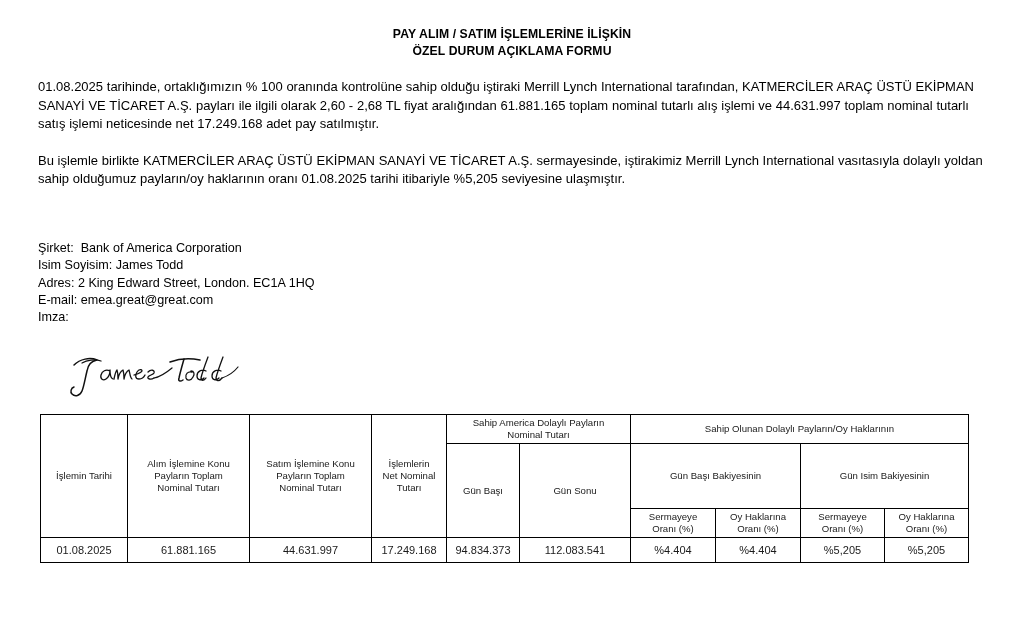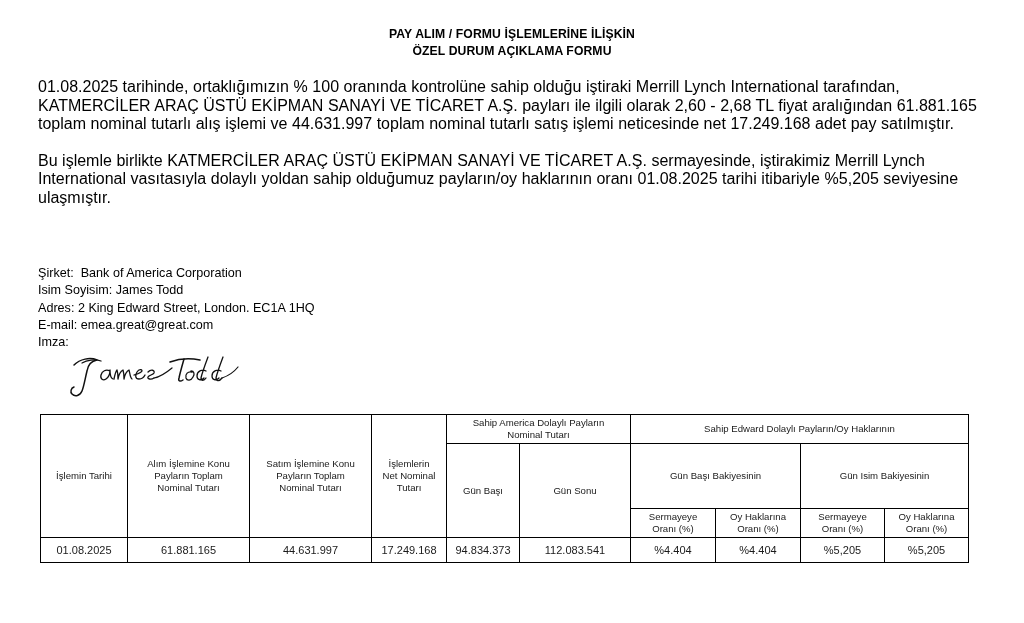--- a/index.html
+++ b/index.html
@@ -38,37 +38,36 @@
 
   
   .body-block {
     position: absolute;
     left: 38px;
     right: 38px;
     top: 78px;
   }
   p.para {
     margin: 0 0 18px 0;
-    font-size: 16px;
+    font-size: 13px;
     line-height: 18.6px;
     text-align: left;
     word-spacing: 0.1px;
   }
   p.para.tight {
     margin-bottom: 19px;
   }
 
   
   .contact-block {
     position: absolute;
     left: 38px;
     top: 240px;
     font-size: 12.6px;
     line-height: 17.3px;
-    margin-top: 25px;
   }
   .contact-line {
     white-space: pre;
   }
 
   
   .signature-wrap {
     position: absolute;
     left: 66px;
     top: 352px;
@@ -129,21 +128,21 @@
   col.c-r2      { width: 85px; }
   col.c-r3      { width: 84px; }
   col.c-r4      { width: 84px; }
 </style>
 </head>
 <body>
 
 <div class="page">
 
   <div class="doc-title">
-    <span class="line">PAY ALIM / FORMU İŞLEMLERİNE İLİŞKİN</span>
+    <span class="line">PAY ALIM / SATIM İŞLEMLERİNE İLİŞKİN</span>
     <span class="line">ÖZEL DURUM AÇIKLAMA FORMU</span>
   </div>
 
   <div class="body-block">
     <p class="para">01.08.2025 tarihinde, ortaklığımızın % 100 oranında kontrolüne sahip olduğu iştiraki Merrill Lynch International tarafından, KATMERCİLER ARAÇ ÜSTÜ EKİPMAN SANAYİ VE TİCARET A.Ş. payları ile ilgili olarak 2,60 - 2,68 TL fiyat aralığından 61.881.165 toplam nominal tutarlı alış işlemi ve 44.631.997 toplam nominal tutarlı satış işlemi neticesinde net 17.249.168 adet pay satılmıştır.</p>
     <p class="para tight">Bu işlemle birlikte KATMERCİLER ARAÇ ÜSTÜ EKİPMAN SANAYİ VE TİCARET A.Ş. sermayesinde, iştirakimiz Merrill Lynch International vasıtasıyla dolaylı yoldan sahip olduğumuz payların/oy haklarının oranı 01.08.2025 tarihi itibariyle %5,205 seviyesine ulaşmıştır.</p>
   </div>
 
   <div class="contact-block">
     <div class="contact-line">Şirket:  Bank of America Corporation</div>
@@ -205,21 +204,21 @@
 Payların Toplam
 Nominal Tutarı</th>
           <th rowspan="3" class="cell-multi">Satım İşlemine Konu
 Payların Toplam
 Nominal Tutarı</th>
           <th rowspan="3" class="cell-multi">İşlemlerin
 Net Nominal
 Tutarı</th>
           <th colspan="2" class="cell-multi">Sahip America Dolaylı Payların
 Nominal Tutarı</th>
-          <th colspan="4">Sahip Edward Dolaylı Payların/Oy Haklarının</th>
+          <th colspan="4">Sahip Olunan Dolaylı Payların/Oy Haklarının</th>
         </tr>
         <tr>
           <th rowspan="2">Gün Başı</th>
           <th rowspan="2">Gün Sonu</th>
           <th colspan="2">Gün Başı Bakiyesinin</th>
           <th colspan="2">Gün Isim Bakiyesinin</th>
         </tr>
         <tr>
           <th class="cell-multi">Sermayeye
 Oranı (%)</th>

